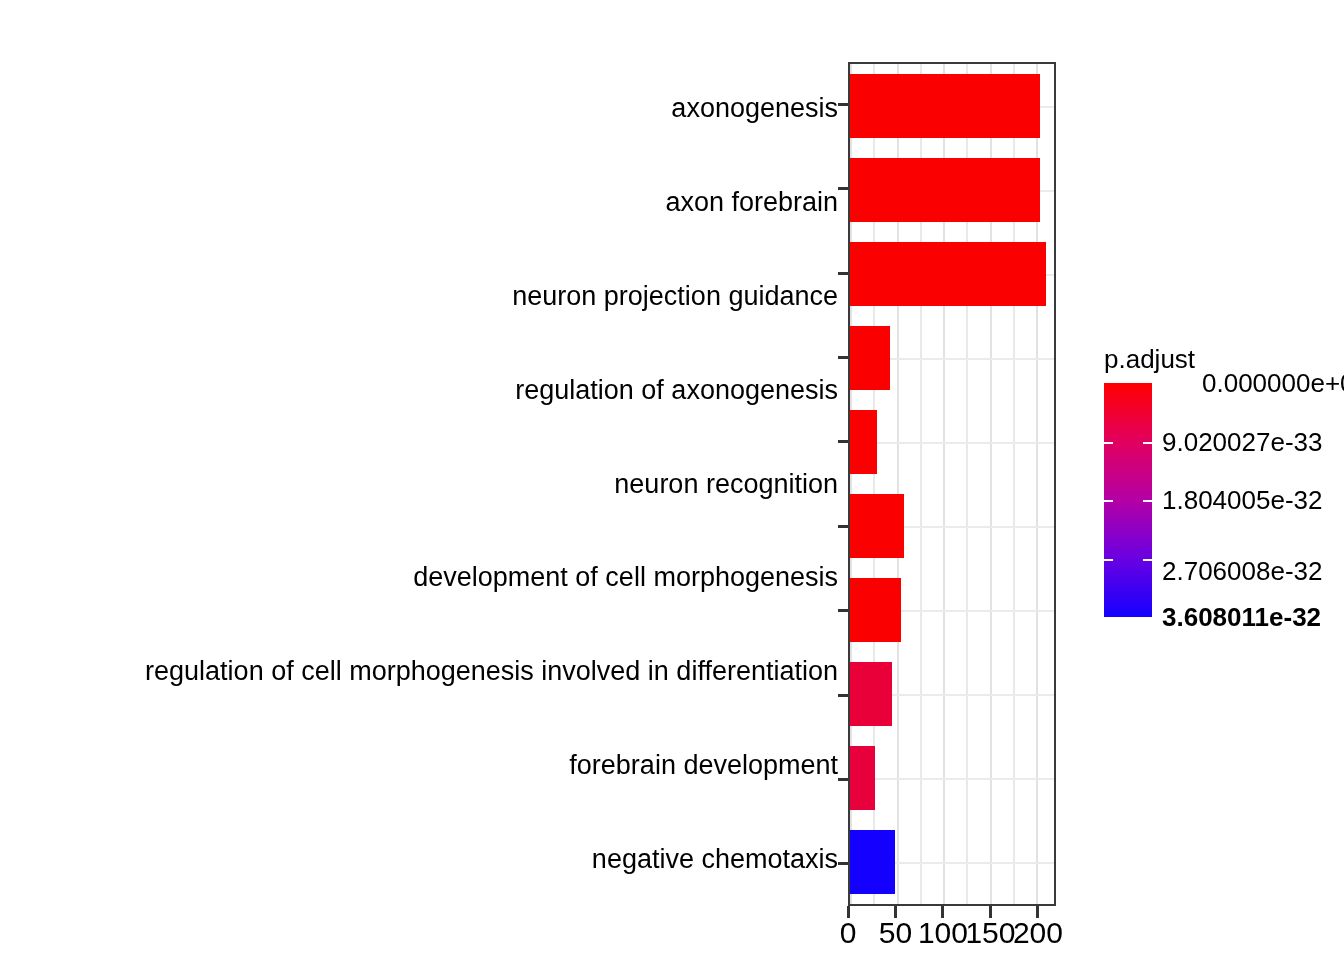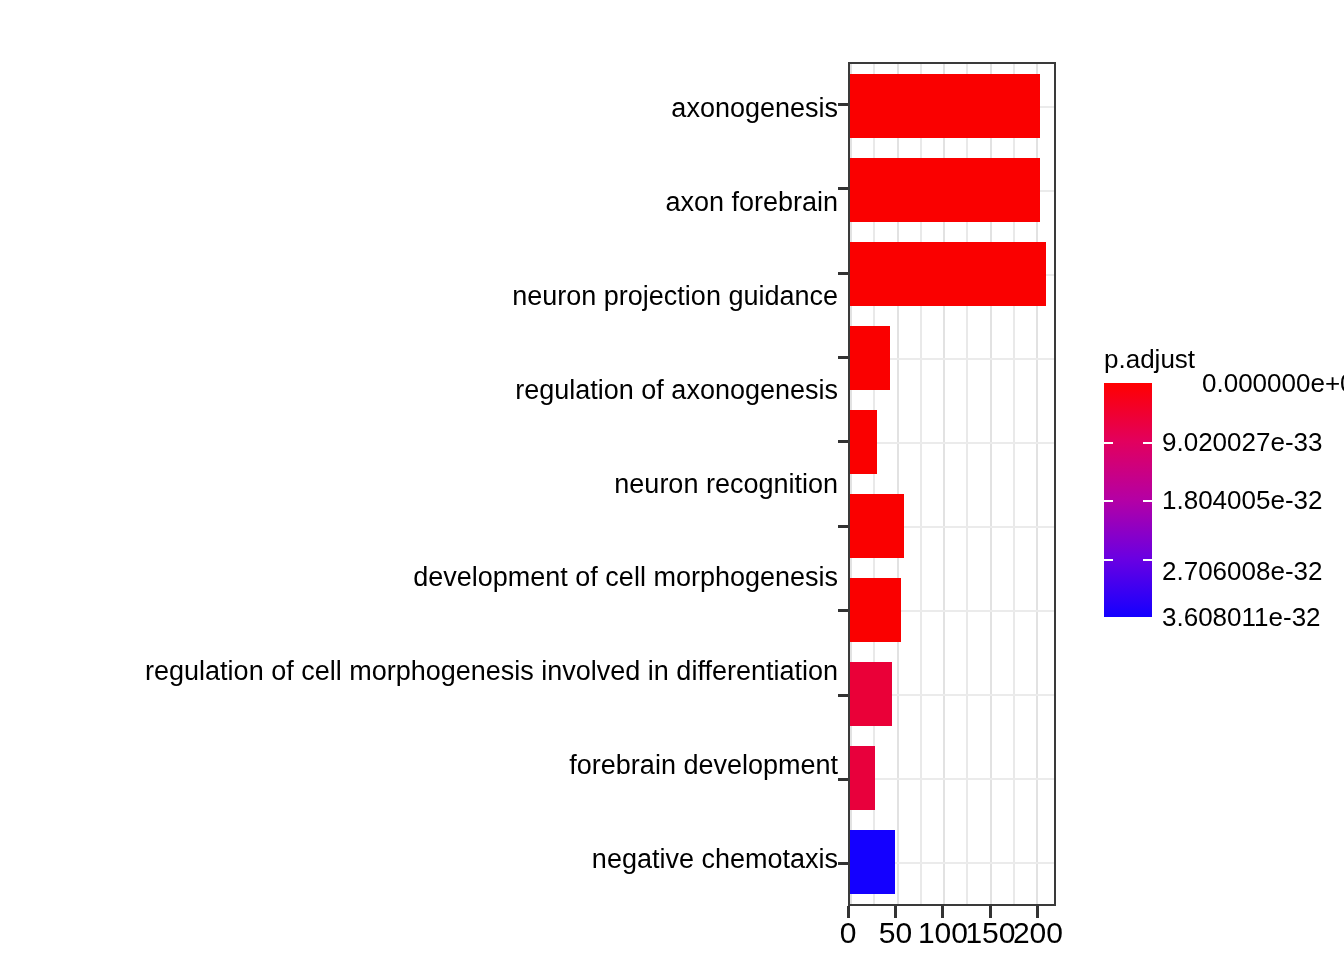--- a/index.html
+++ b/index.html
@@ -350,17 +350,17 @@
         <div class="cb-tick left" style="top: 117px;"></div>
         <div class="cb-tick right" style="top: 117px;"></div>
         <div class="cb-tick left" style="top: 175.5px;"></div>
         <div class="cb-tick right" style="top: 175.5px;"></div>
       </div>
     <div id="legend-labels">
         <div class="legend-label" style="top: 0px; margin-left: 40px;">0.000000e+00</div>
         <div class="legend-label" style="top: 58.5px;">9.020027e-33</div>
         <div class="legend-label" style="top: 117px;">1.804005e-32</div>
         <div class="legend-label" style="top: 164px; margin-top: 24px;">2.706008e-32</div>
-        <div class="legend-label" style="top: 234px;">3.608011e-32</div>
+        <div class="legend-label" style="top: 234px; font-weight: bold;">3.608011e-32</div>
       </div>
   </div>
 
 </div>
 
 </body></html>

